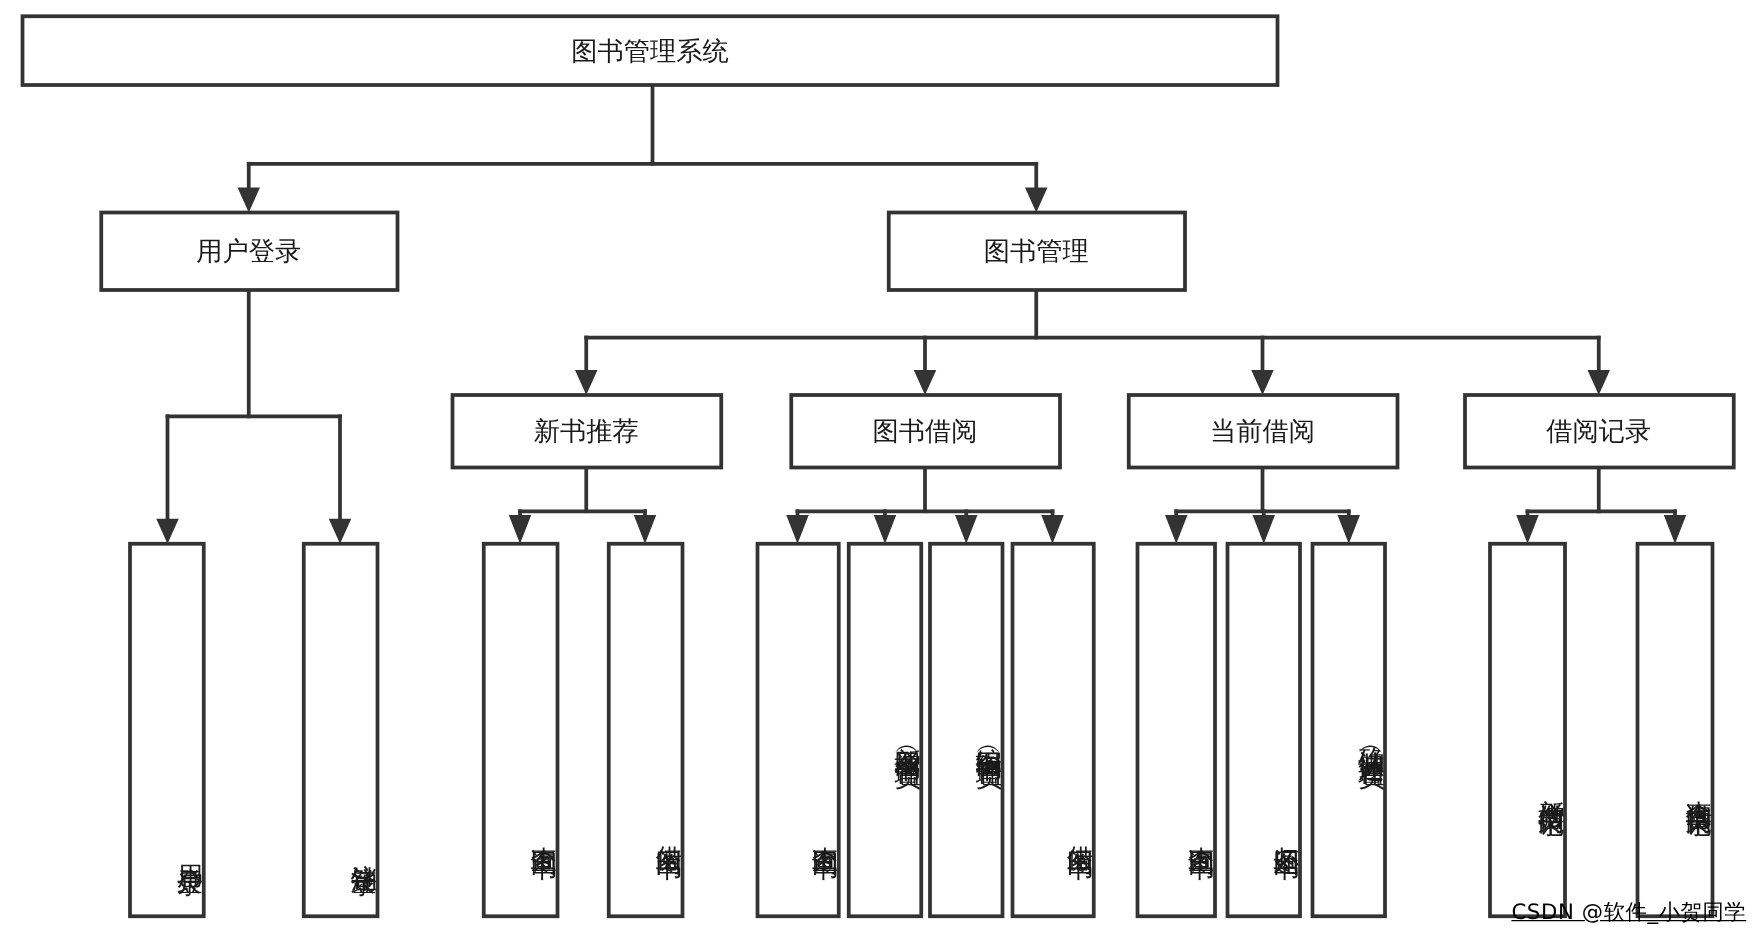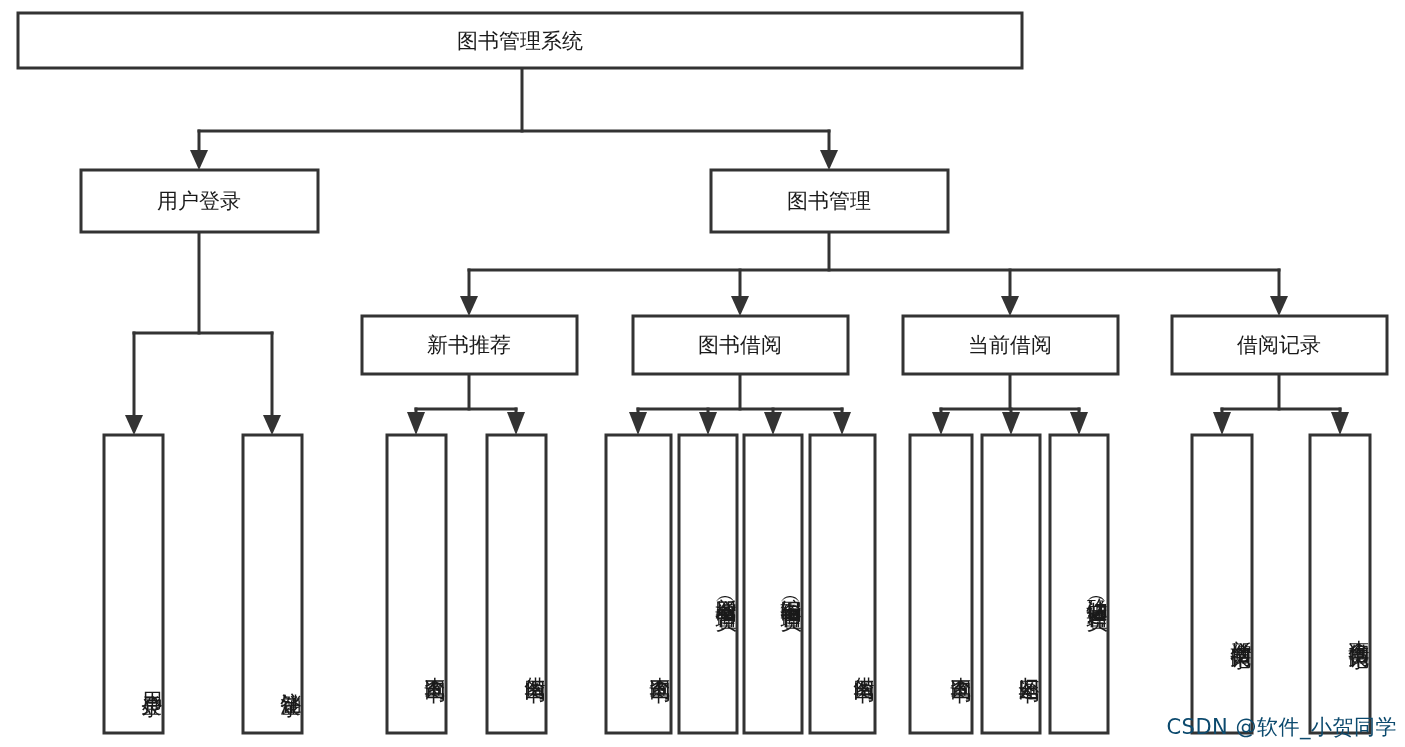--- a/index.html
+++ b/index.html
@@ -62,24 +62,25 @@
     align-items: flex-start;
     justify-content: center;
     pointer-events: none;
     white-space: nowrap;
   }
   #watermark {
     position: absolute;
     right: 8px;
     bottom: 6px;
     font-family: "DejaVu Sans", "Liberation Sans", sans-serif;
-    font-size: 21px;
-    color: #0c4a6e;
+    font-size: 17px;
+    color: #000000;
     white-space: nowrap;
     letter-spacing: 0.5px;
+    text-decoration: underline;
   }
 </style>
 </head>
 <body>
 
 <div id="diagram-root">
   <svg id="flow" viewBox="0 0 1405 747">
     <defs></defs>
 
     <g id="edges">

